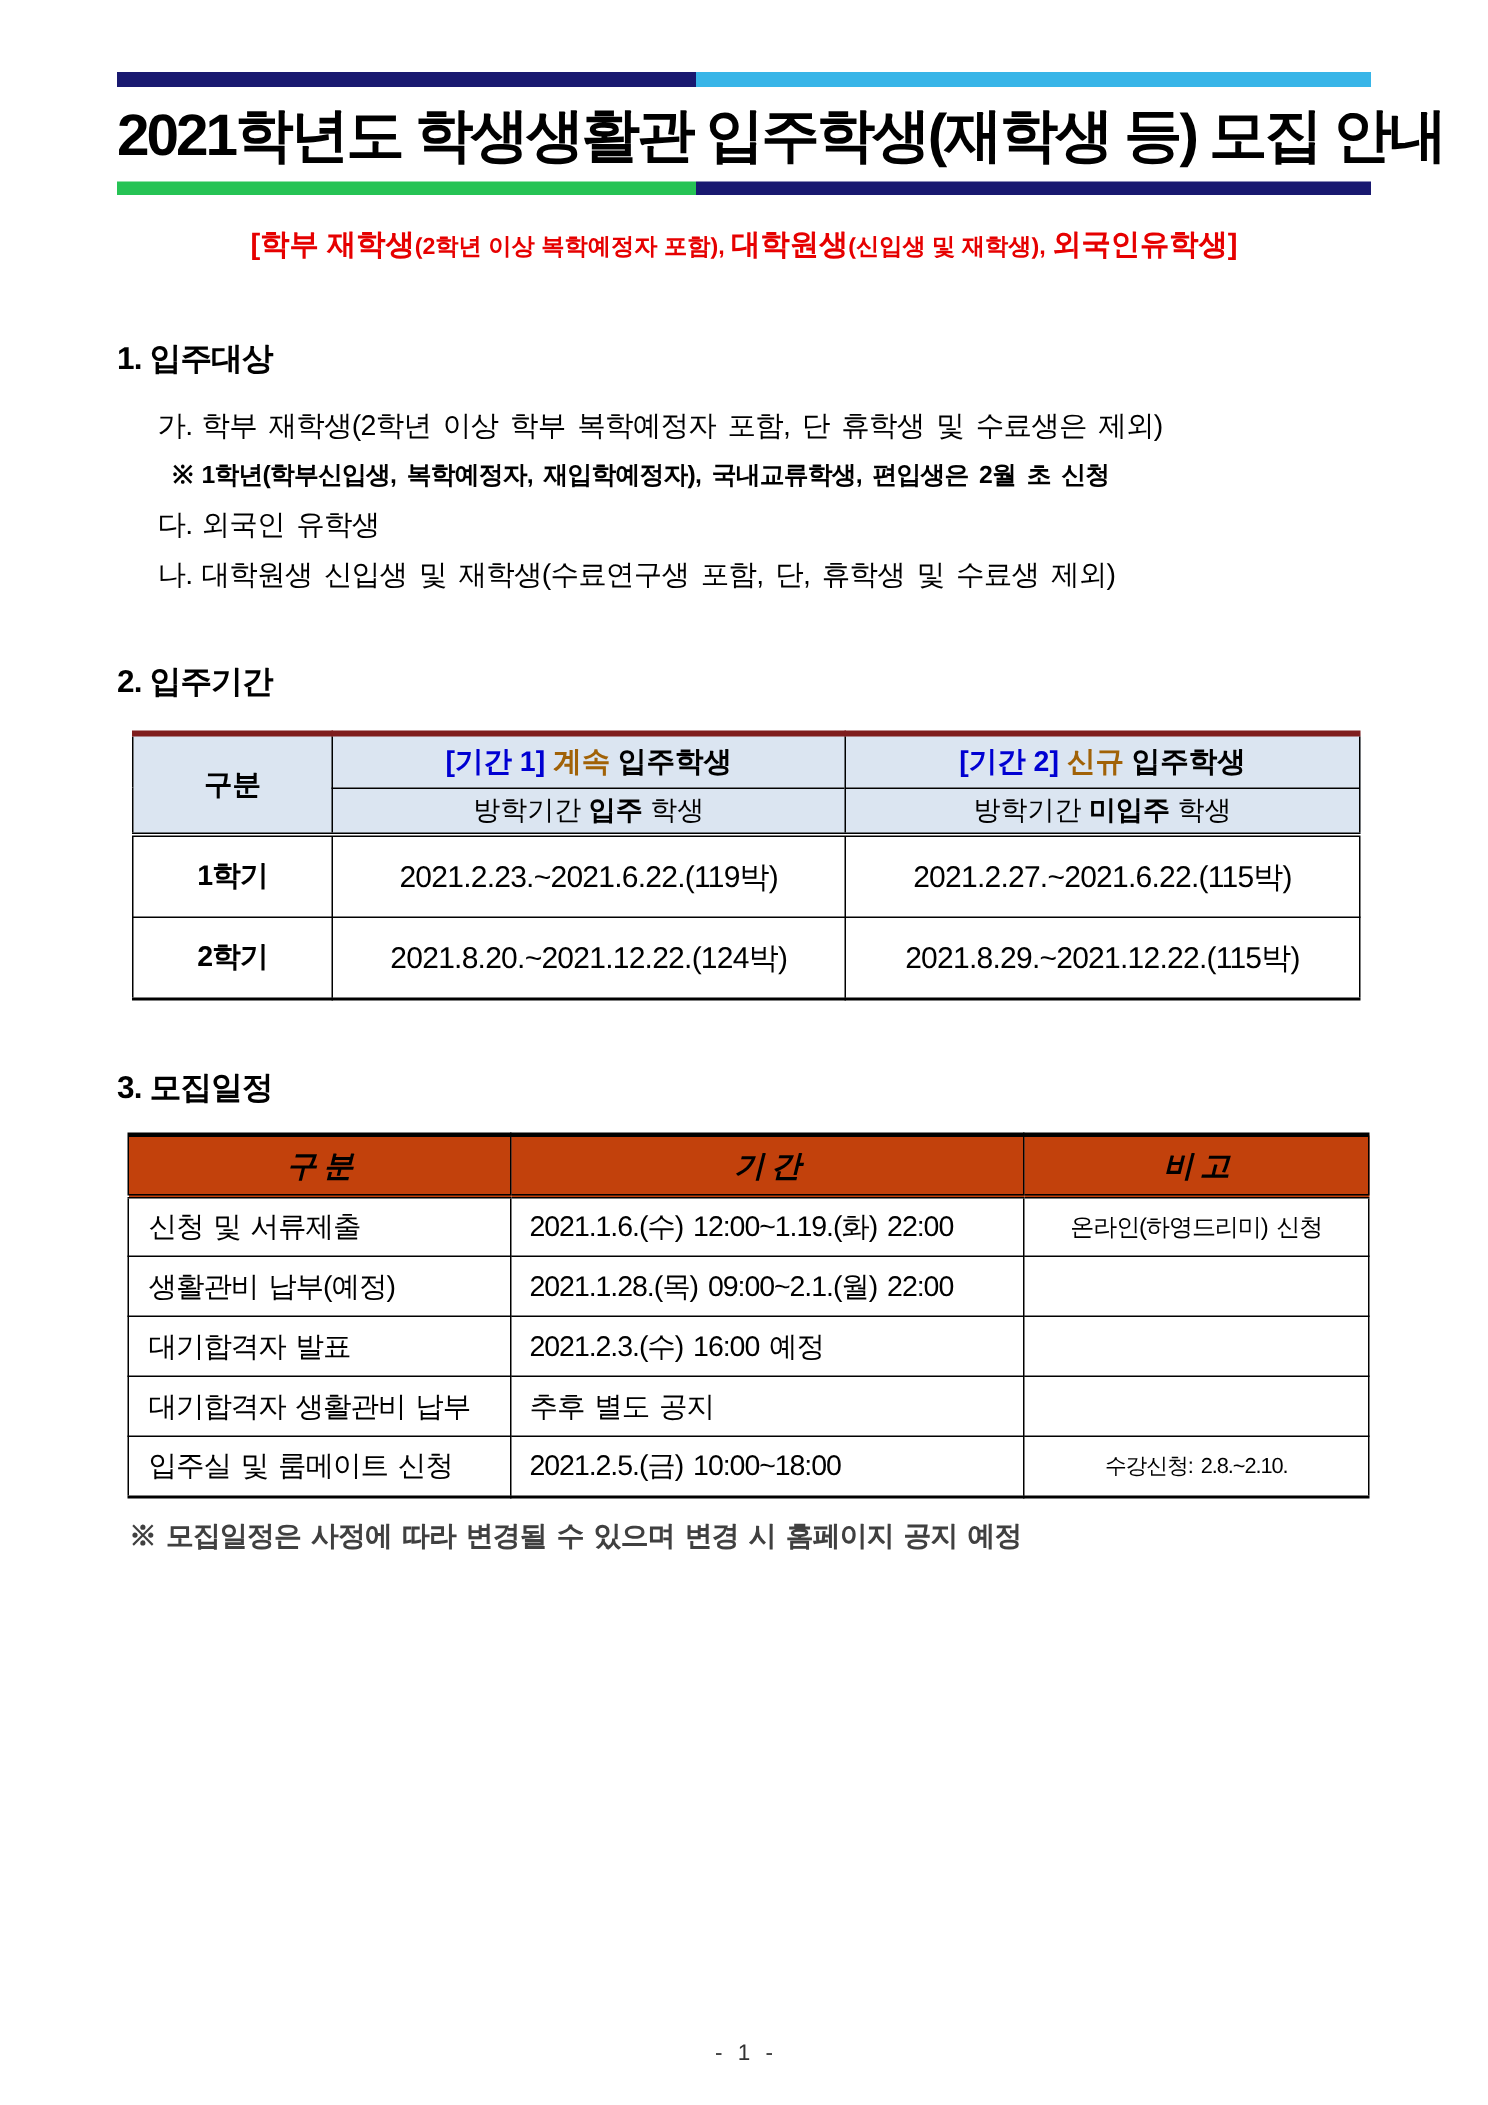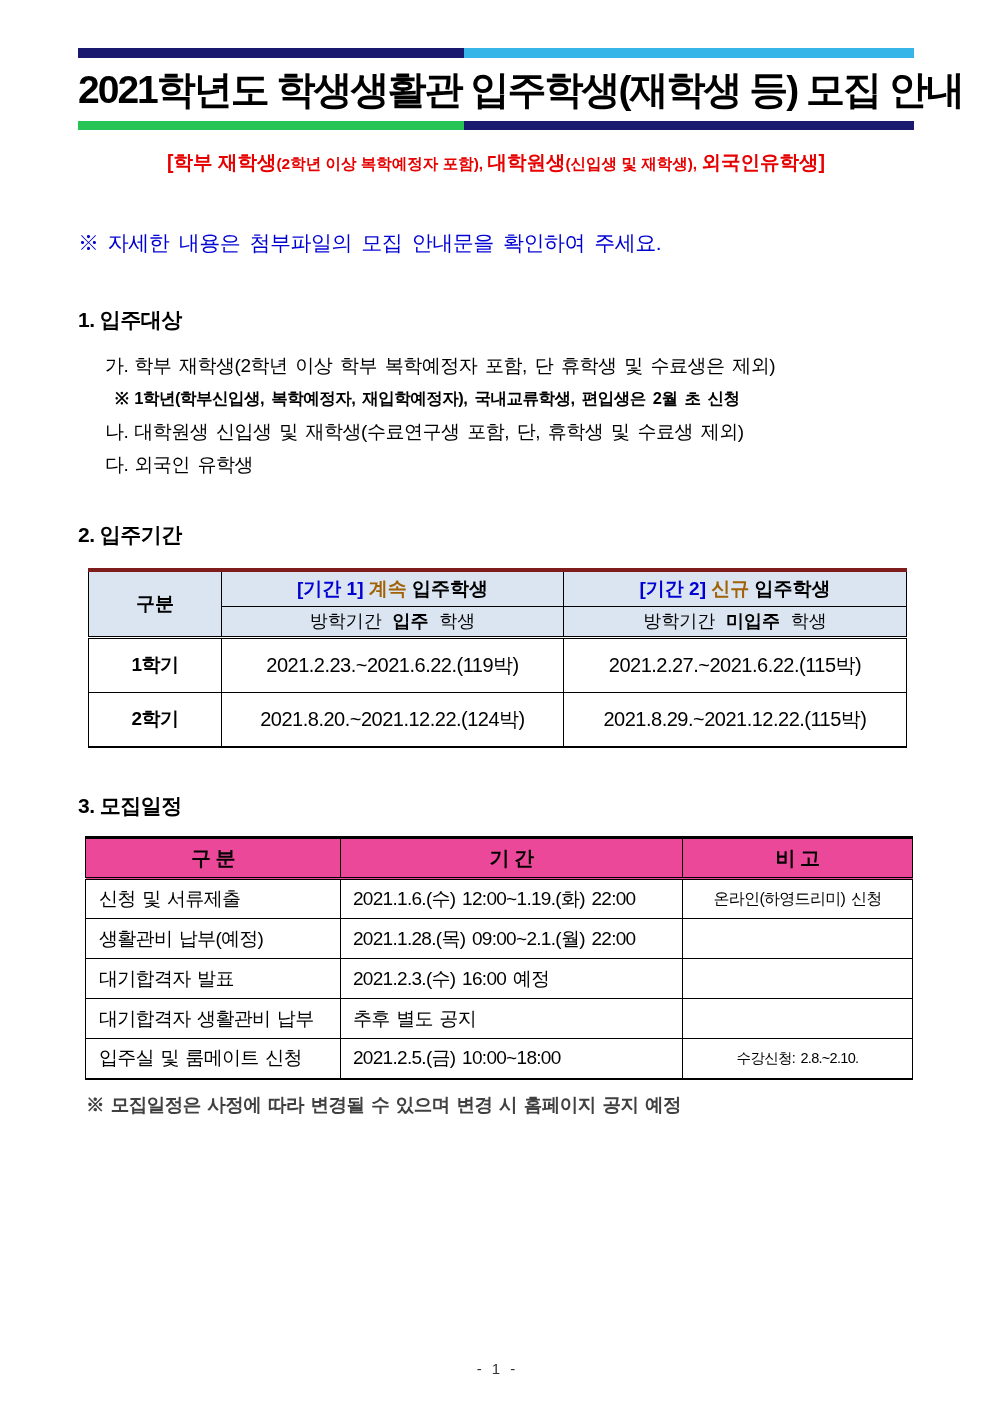--- a/index.html
+++ b/index.html
@@ -72,37 +72,38 @@
 
   
   table { border-collapse: collapse; table-layout: fixed; }
   th, td { border: 1px solid #000; }
 
   
   .period-table { width: 818px; margin: 19px 0 0 10px; border-top: 4px solid #7f1d1d; border-bottom: 2px solid #000; }
   .period-table th { background: #dbe5f1; font-weight: bold; }
   .period-table .corner { width: 133px; font-size: 19px; }
   .period-table .head-main { height: 36px; font-size: 19px; border-bottom: 1px dotted #000; }
-  .period-table .head-sub  { height: 31px; font-size: 18px; font-weight: normal; border-bottom: 3px double #000; font-family: Liberation Mono, monospace; }
+  .period-table .head-sub  { height: 31px; font-size: 18px; font-weight: normal; border-bottom: 3px double #000; }
   .period-table .corner { border-bottom: 3px double #000; }
   .period-table td { height: 55px; text-align: center; font-size: 20px; letter-spacing: -0.5px; }
   .period-table td.row-label { font-weight: bold; font-size: 19px; }
   .c-blue { color: #0000d2; }
   .c-red  { color: #a16207; }
   .b { font-weight: bold; }
 
   
   .schedule-table { width: 827px; margin: 16px 0 0 7px; border-top: 3px solid #000; border-bottom: 2px solid #000; }
   .schedule-table th {
-    background: #ec4899;
+    background: #c2410c;
     height: 41px;
     font-size: 20px;
     font-weight: bold;
     border-bottom: 3px double #000;
     letter-spacing: -0.5px;
+    font-style: italic;
   }
   .schedule-table td { height: 40px; font-size: 19px; letter-spacing: -0.7px; word-spacing: 2px; }
   .schedule-table td.cat-cell    { text-align: left; padding-left: 13px; }
   .schedule-table td.period-cell { text-align: left; padding-left: 12px; }
   .schedule-table td.note-cell   { text-align: center; font-size: 16px; }
   .schedule-table td.note-small  { font-size: 14.5px; }
 
   
   .red-footnote {
     margin: 12px 0 0 8px;
@@ -139,35 +140,34 @@
     <div class="bar bar-bottom">
       <div class="seg-left"></div>
       <div class="seg-right"></div>
     </div>
   </div>
 
   <div class="audience">
     <span class="big">[학부 재학생</span><span class="small">(2학년 이상 복학예정자 포함), </span><span class="big">대학원생</span><span class="small">(신입생 및 재학생), </span><span class="big">외국인유학생]</span>
   </div>
 
-  <div class="blue-note">※ 자세한 내용은 첨부파일의 모집 안내문을 확인하여 주세요.</div>
 
   <div class="sec-heading h1-sec">1. 입주대상</div>
   <div class="target-list">
     <div class="target-item">
       <span class="marker">가.</span><span>학부 재학생(2학년 이상 학부 복학예정자 포함, 단 휴학생 및 수료생은 제외)</span>
     </div>
     <div class="target-item note-item">
       <span class="marker">※</span><span>1학년(학부신입생, 복학예정자, 재입학예정자), 국내교류학생, 편입생은 2월 초 신청</span>
     </div>
     <div class="target-item">
+      <span class="marker">다.</span><span>외국인 유학생</span>
+    </div>
+    <div class="target-item">
       <span class="marker">나.</span><span>대학원생 신입생 및 재학생(수료연구생 포함, 단, 휴학생 및 수료생 제외)</span>
-    </div>
-    <div class="target-item">
-      <span class="marker">다.</span><span>외국인 유학생</span>
     </div>
   </div>
 
   <div class="sec-heading h2-sec">2. 입주기간</div>
   <table class="period-table">
     <colgroup>
         <col style="width:133px">
         <col style="width:342px">
         <col style="width:343px">
       </colgroup>

